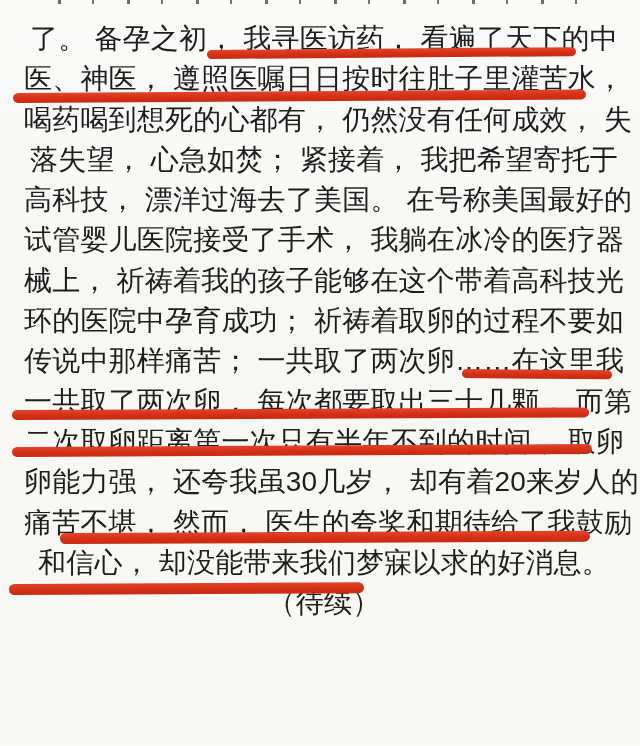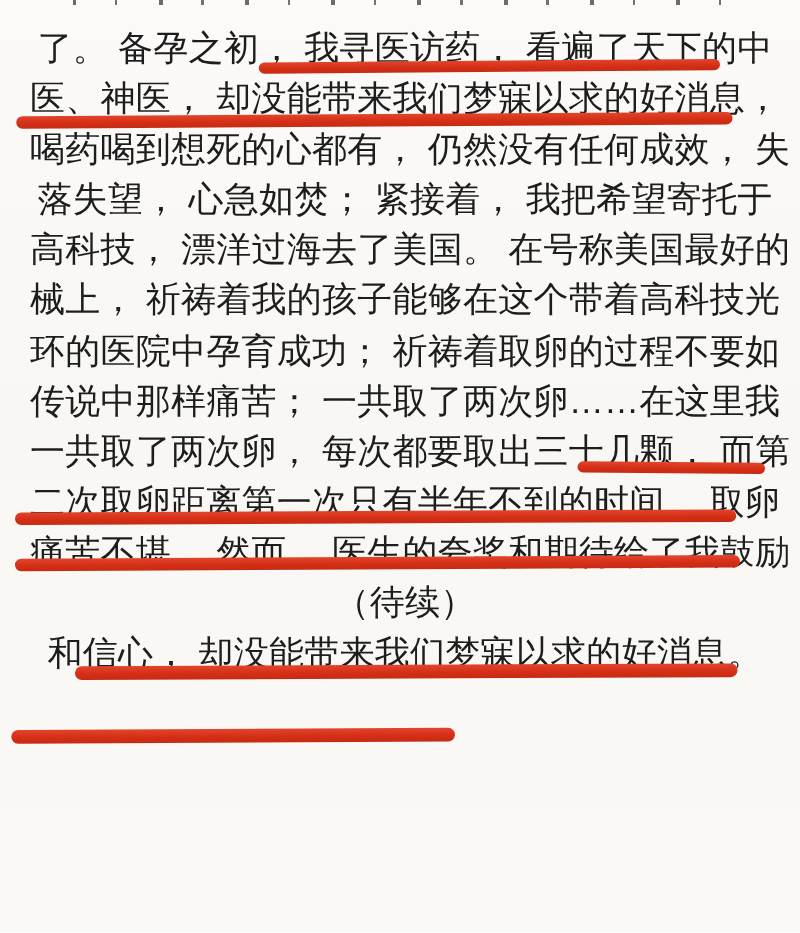--- a/index.html
+++ b/index.html
@@ -42,32 +42,34 @@
 </style>
 </head>
 <body>
 
 <div class="page">
 
   <div class="cropped-fragments"></div>
 
   <div class="textblock">
     <div class="line">了。 备孕之初， 我寻医访药， 看遍了天下的中</div>
-    <div class="line">医、神医， 却没能带来我们梦寐以求的好消息，</div>
+    <div class="line">医、神医， 遵照医嘱日日按时往肚子里灌苦水，</div>
     <div class="line">喝药喝到想死的心都有， 仍然没有任何成效， 失</div>
     <div class="line">落失望， 心急如焚； 紧接着， 我把希望寄托于</div>
     <div class="line">高科技， 漂洋过海去了美国。 在号称美国最好的</div>
+    <div class="line">试管婴儿医院接受了手术， 我躺在冰冷的医疗器</div>
     <div class="line">械上， 祈祷着我的孩子能够在这个带着高科技光</div>
     <div class="line">环的医院中孕育成功； 祈祷着取卵的过程不要如</div>
     <div class="line">传说中那样痛苦； 一共取了两次卵……在这里我</div>
     <div class="line">一共取了两次卵， 每次都要取出三十几颗， 而第</div>
     <div class="line">二次取卵距离第一次只有半年不到的时间， 取卵</div>
+    <div class="line">卵能力强， 还夸我虽30几岁， 却有着20来岁人的</div>
     <div class="line">痛苦不堪， 然而， 医生的夸奖和期待给了我鼓励</div>
+    <div class="line">和信心， 却没能带来我们梦寐以求的好消息。</div>
     <div class="line">（待续）</div>
-    <div class="line">和信心， 却没能带来我们梦寐以求的好消息。</div>
   </div>
 
   <div class="stroke u1"></div>
   <div class="stroke u2"></div>
   <div class="stroke u3"></div>
   <div class="stroke u4"></div>
   <div class="stroke u5"></div>
   <div class="stroke u6"></div>
   <div class="stroke u7"></div>
 

